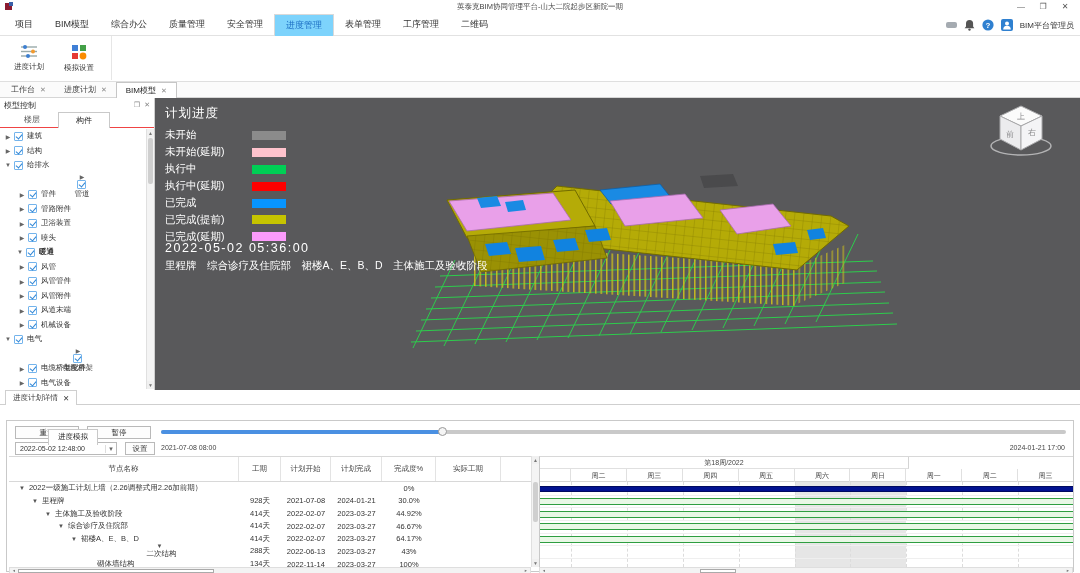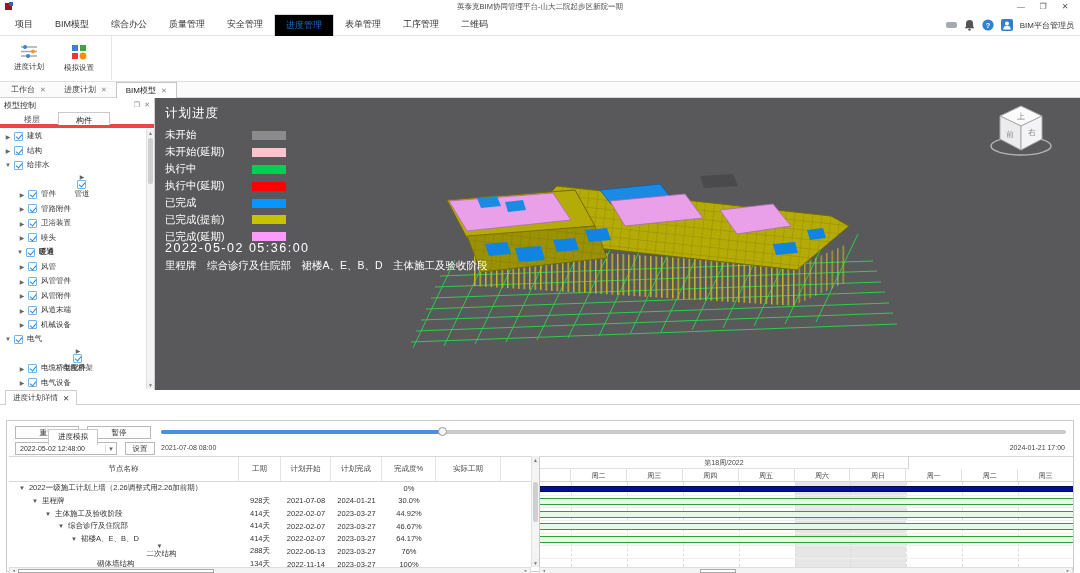--- a/index.html
+++ b/index.html
@@ -12,39 +12,39 @@
   
   #titlebar { position:absolute; left:0; top:0; width:1080px; height:14px; background:#fff; }
   #app-icon { position:absolute; left:5px; top:2px; }
   #win-title { position:absolute; left:0; right:0; top:2px; text-align:center; font-size:7.5px; color:#444; }
   #win-controls { position:absolute; right:4px; top:0; display:flex; }
   .win-btn { width:22px; height:13px; font-size:8px; color:#555; text-align:center; line-height:13px; cursor:default; }
   
   #menubar { position:absolute; left:0; top:14px; width:1080px; height:22px; background:#fff; border-bottom:1px solid #e2e2e2; }
   #menu-items { display:flex; padding-left:4px; height:100%; align-items:stretch; }
   .menu-item { padding:0 11px; font-size:9px; line-height:21px; color:#333; }
-  .menu-item.active { color:#1d6fc4; background:#000000; border:1px solid #d9d9d9; border-bottom:none; position:relative; z-index:2; margin-bottom:-1px; }
+  .menu-item.active { color:#1d6fc4; background:#7dd3fc; border:1px solid #d9d9d9; border-bottom:none; position:relative; z-index:2; margin-bottom:-1px; }
   #menu-right { position:absolute; right:6px; top:0; height:22px; display:flex; align-items:center; gap:7px; }
   #user-name { font-size:8px; color:#333; }
   
   #ribbon { position:absolute; left:0; top:36px; width:1080px; height:46px; background:#fff; border-bottom:1px solid #dfdfdf; }
   #ribbon-group { display:flex; height:44px; padding-left:4px; border-right:1px solid #e6e6e6; width:112px; }
   .ribbon-btn { width:50px; height:44px; display:flex; flex-direction:column; align-items:center; justify-content:center; }
   .ribbon-btn span { font-size:7.5px; color:#333; margin-top:3px; }
   
   #wstabs { position:absolute; left:0; top:82px; width:1080px; height:16px; background:#fbfbfb; border-bottom:1px solid #d6d6d6; display:flex; padding-left:2px; }
   .ws-tab { display:flex; align-items:center; gap:5px; padding:0 9px; font-size:8px; color:#444; line-height:15px; }
   .ws-tab .x { color:#888; font-size:7px; }
   .ws-tab.active { background:#fff; border:1px solid #c6c6c6; border-bottom:none; margin-bottom:-1px; color:#222; z-index:2; }
   
   #leftpanel { position:absolute; left:0; top:98px; width:155px; height:292px; background:#fff; border-right:1px solid #cfcfcf; }
   #mp-header { height:14px; display:flex; align-items:center; padding:0 4px; }
   #mp-title { font-size:8px; color:#333; flex:1; }
   .mp-hicon { font-size:7px; color:#888; margin-left:4px; }
-  #mp-tabs { height:16px; display:flex; padding-left:6px; border-bottom:4px solid #ef4444; }
+  #mp-tabs { height:16px; display:flex; padding-left:6px; border-bottom:1px solid #ef4444; }
   .mp-tab { width:52px; text-align:center; font-size:8px; line-height:15px; color:#555; }
   .mp-tab.active { background:#fff; border:1px solid #c9c9c9; border-bottom:none; margin-bottom:-1px; color:#222; }
   #tree { position:absolute; left:0; top:31px; width:146px; height:260px; overflow:hidden; }
   .tree-row { display:flex; align-items:center; height:14.5px; }
   .tree-arrow { width:8px; font-size:6px; color:#666; text-align:center; flex:none; }
   .cb { width:9px; height:9px; border:1px solid #74b4ec; border-radius:1px; background:#fff; margin:0 4px 0 2px; flex:none; position:relative; }
   .cb::after { content:""; position:absolute; left:2px; top:0.5px; width:3px; height:5px; border-right:1.5px solid #2f86d6; border-bottom:1.5px solid #2f86d6; transform:rotate(40deg); }
   .tree-label { font-size:7.5px; color:#333; white-space:nowrap; }
   .vscroll { position:absolute; background:#f4f4f4; border-left:1px solid #e0e0e0; }
   .vscroll .arr { position:absolute; left:0; width:100%; height:8px; font-size:5px; color:#777; text-align:center; line-height:8px; background:#f0f0f0; }
@@ -508,21 +508,21 @@
             <div class="pr-cell" style="width: 65px;"></div>
           </div>
           <div class="plan-row">
             <div class="pr-cell pr-name" style="width: 230px; padding-left: 75px; flex-direction: column;">
               <span class="pr-arrow">▼</span>
               <span>二次结构</span>
             </div>
             <div class="pr-cell" style="width: 42px;">288天</div>
             <div class="pr-cell" style="width: 50px;">2022-06-13</div>
             <div class="pr-cell" style="width: 51px;">2023-03-27</div>
-            <div class="pr-cell" style="width: 54px;">76%</div>
+            <div class="pr-cell" style="width: 54px;">43%</div>
             <div class="pr-cell" style="width: 65px;"></div>
           </div>
           <div class="plan-row">
             <div class="pr-cell pr-name" style="width: 230px; padding-left: 88px;">
               <span>砌体墙结构</span>
             </div>
             <div class="pr-cell" style="width: 42px;">134天</div>
             <div class="pr-cell" style="width: 50px;">2022-11-14</div>
             <div class="pr-cell" style="width: 51px;">2023-03-27</div>
             <div class="pr-cell" style="width: 54px;">100%</div>

